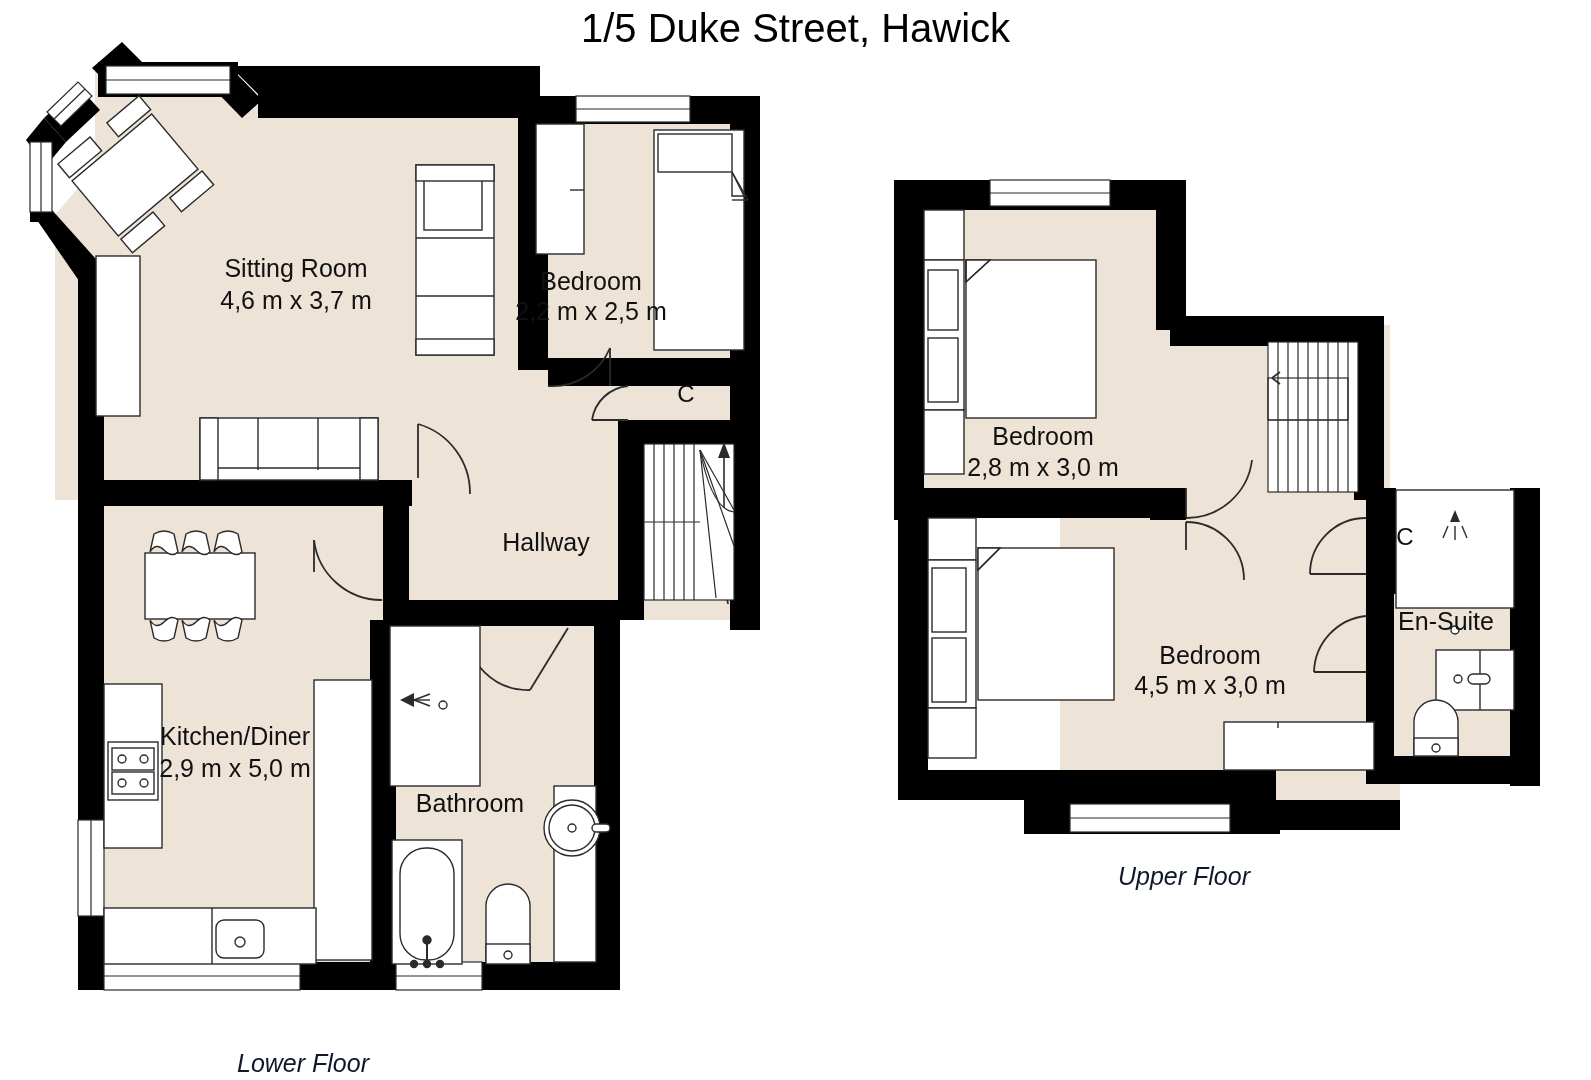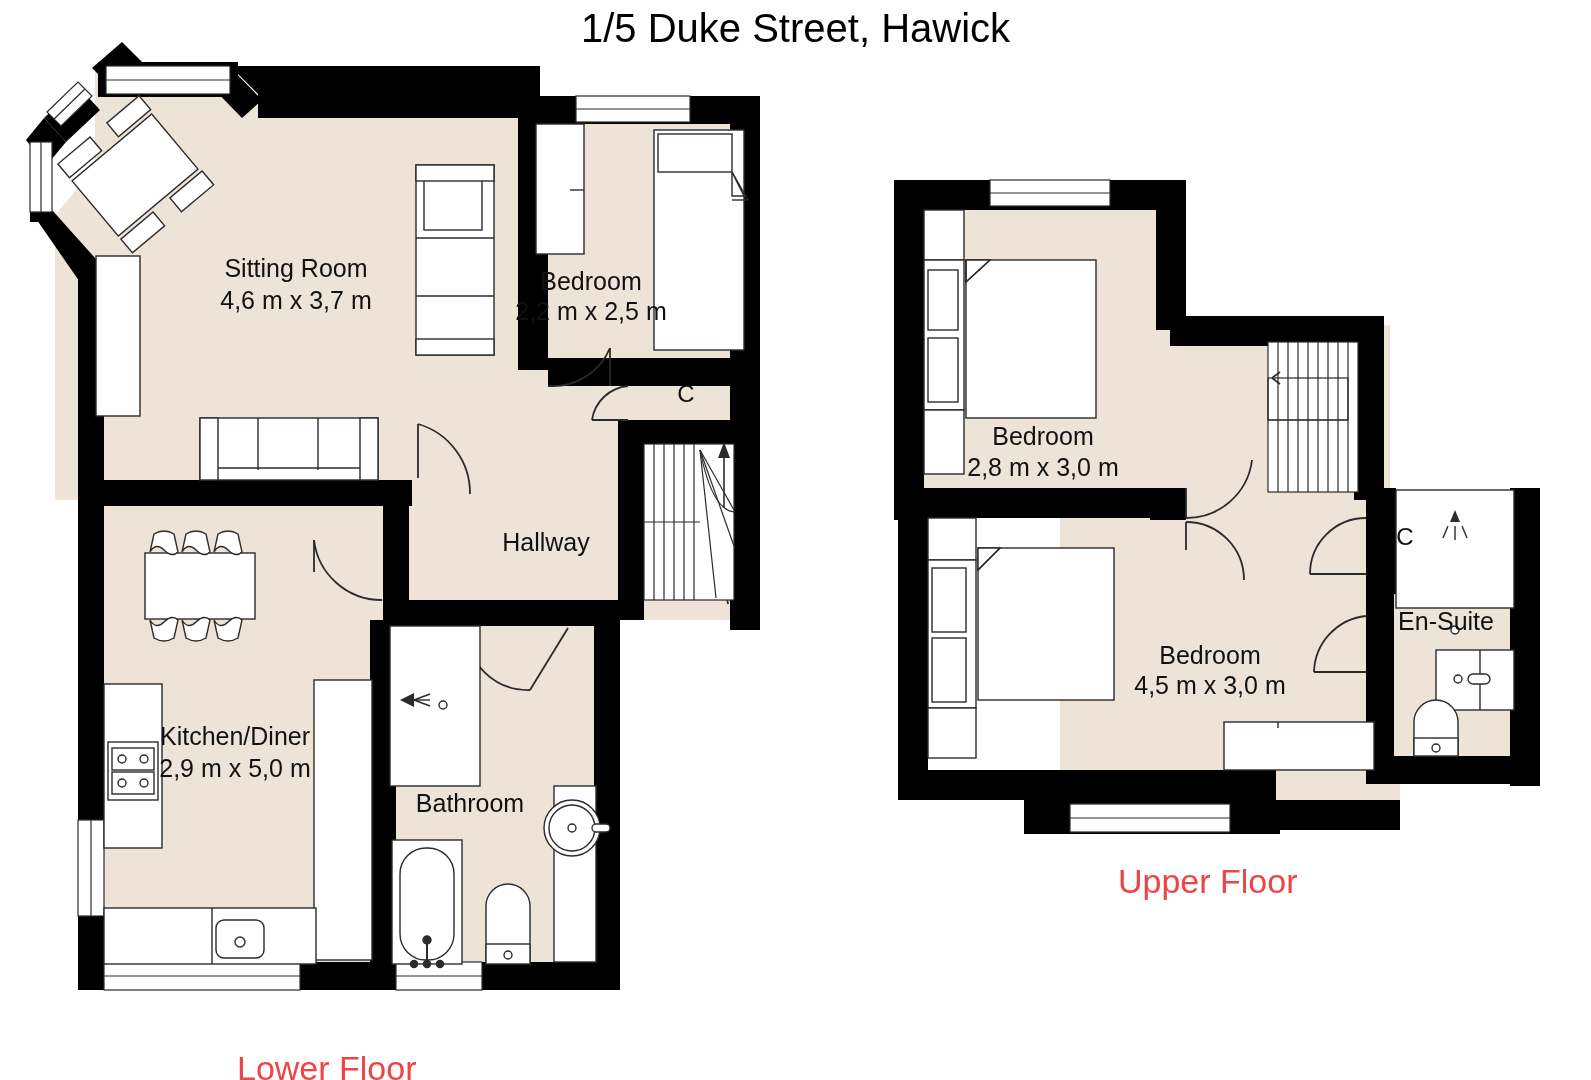--- a/index.html
+++ b/index.html
@@ -27,22 +27,23 @@
     left: 0;
     width: 1591px;
     text-align: center;
     font-size: 40px;
     font-weight: 400;
     color: #000000;
     letter-spacing: 0px;
   }
   .floor-caption {
     position: absolute;
-    font-size: 34px;
-    color: #ef4444;
+    font-style: italic;
+    font-size: 25px;
+    color: #0f172a;
     white-space: nowrap;
   }
   #caption-lower { left: 237px; top: 1002px; margin-top: 47px; }
   #caption-upper { left: 1118px; top: 862px; }
 
   svg.plan-svg {
     position: absolute;
     left: 0;
     top: 0;
   }

